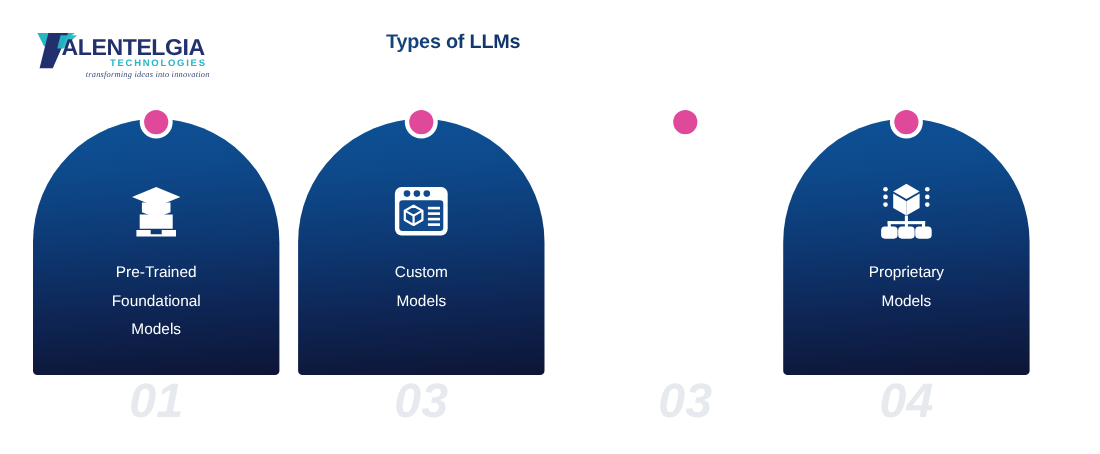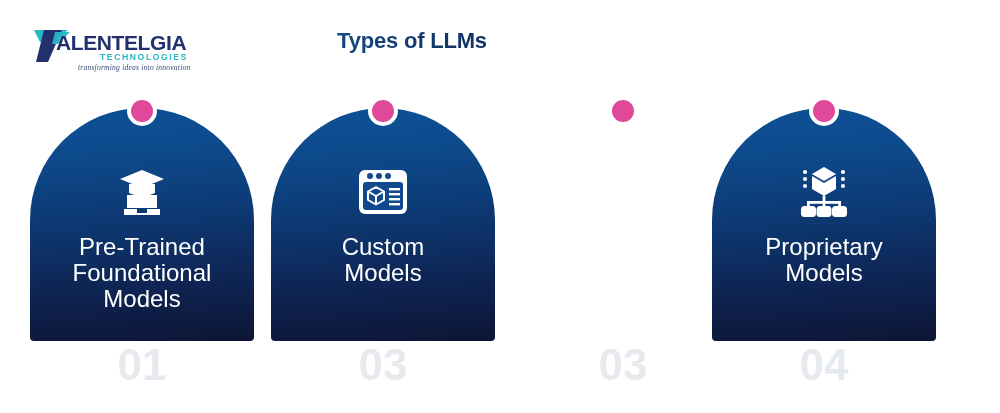--- a/index.html
+++ b/index.html
@@ -29,21 +29,21 @@
     height: 52px;
   }
   .logo-svg { display: block; }
 
   .page-title {
     position: absolute;
     left: 0;
     top: 28px;
     width: 824px;
     text-align: center;
-    font-size: 22px;
+    font-size: 18px;
     font-weight: bold;
     letter-spacing: -0.2px;
     background: linear-gradient(90deg, #1d6fae 0%, #17568f 30%, #102c5e 62%, #0b1533 100%);
     -webkit-background-clip: text;
     background-clip: text;
     color: transparent;
     -webkit-text-fill-color: transparent;
   }
 
   
@@ -103,37 +103,38 @@
   .icon-wrap svg { display: block; }
 
   .card-label {
     position: absolute;
     top: 126px;
     left: 0;
     width: 224px;
     padding: 0 14px;
     text-align: center;
     color: #ffffff;
-    font-size: 24px;
+    font-size: 14px;
     line-height: 26px;
     font-weight: 400;
     white-space: pre-line;
   }
 
   .card-number {
     position: absolute;
     top: 238px;
     left: 0;
     width: 224px;
     text-align: center;
     font-size: 44px;
     font-weight: bold;
     color: #e6eaef;
     letter-spacing: 0px;
     line-height: 54px;
+    font-style: italic;
   }
 </style>
 </head>
 <body>
 
 <div class="header">
 
   <div class="logo">
     <svg class="logo-svg" width="170" height="52" viewBox="0 0 170 52">
 

